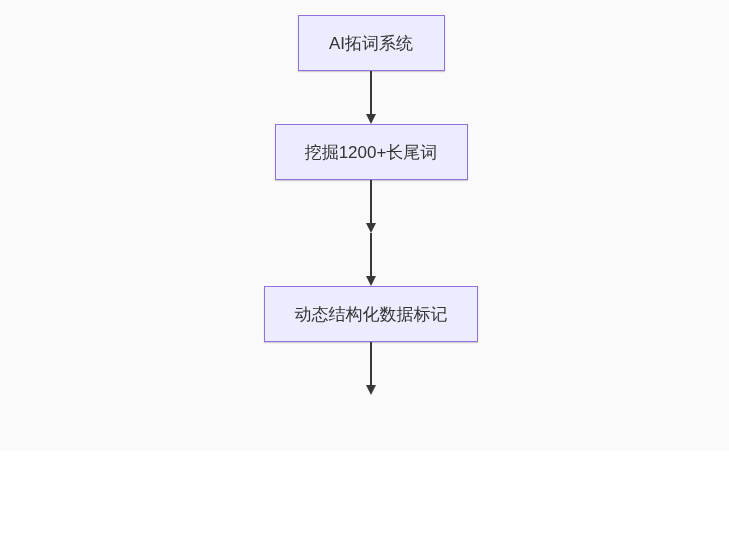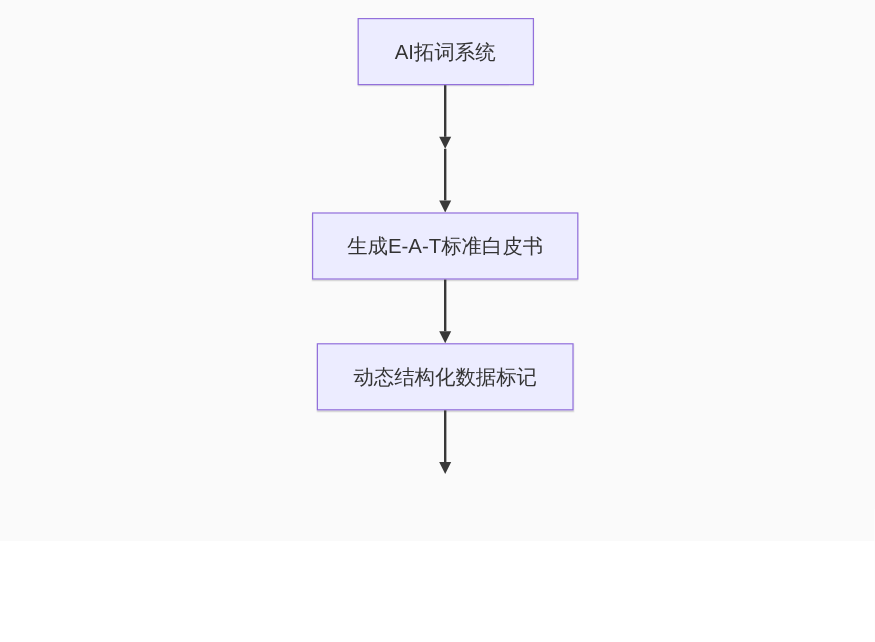--- a/index.html
+++ b/index.html
@@ -69,29 +69,29 @@
 
     <div class="node w1">
       <span>AI拓词系统</span>
     </div>
 
     <div class="arrow">
       <div class="shaft"></div>
       <div class="head"></div>
     </div>
 
+    <div class="node w2">
+      <span>挖掘1200+长尾词</span>
+    </div>
 
     <div class="arrow">
       <div class="shaft"></div>
       <div class="head"></div>
     </div>
 
-    <div class="node w3">
-      <span>生成E-A-T标准白皮书</span>
-    </div>
 
     <div class="arrow">
       <div class="shaft"></div>
       <div class="head"></div>
     </div>
 
     <div class="node w4">
       <span>动态结构化数据标记</span>
     </div>
 

